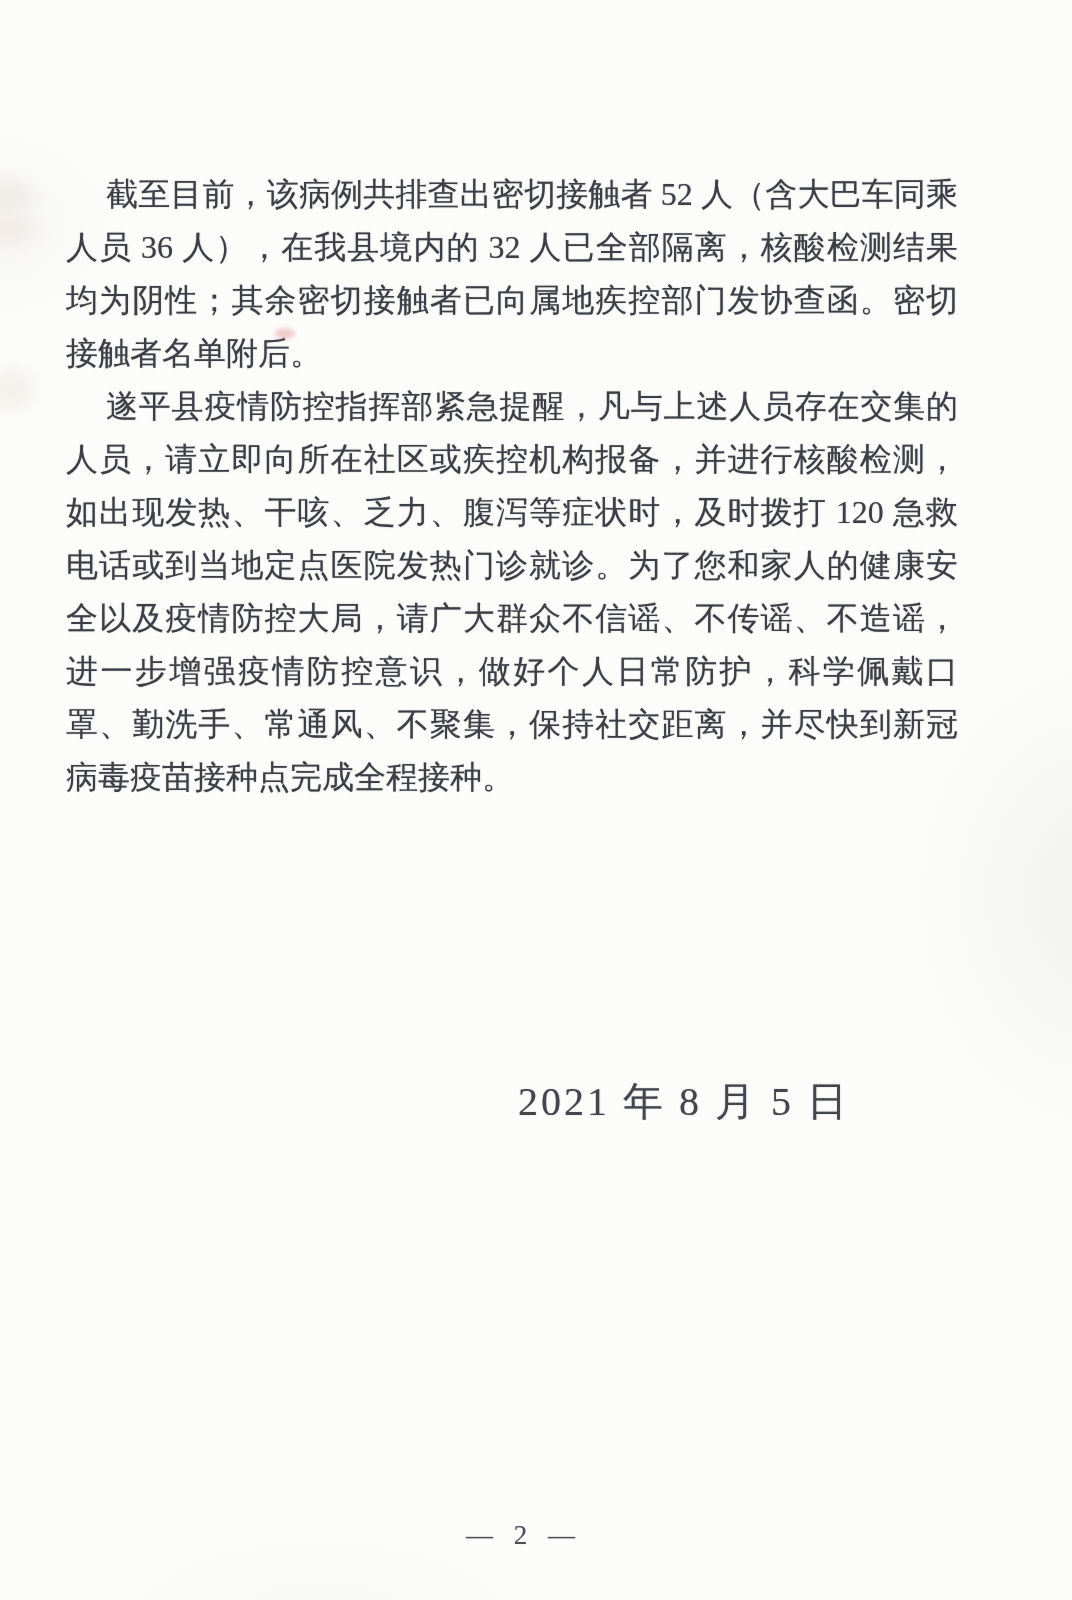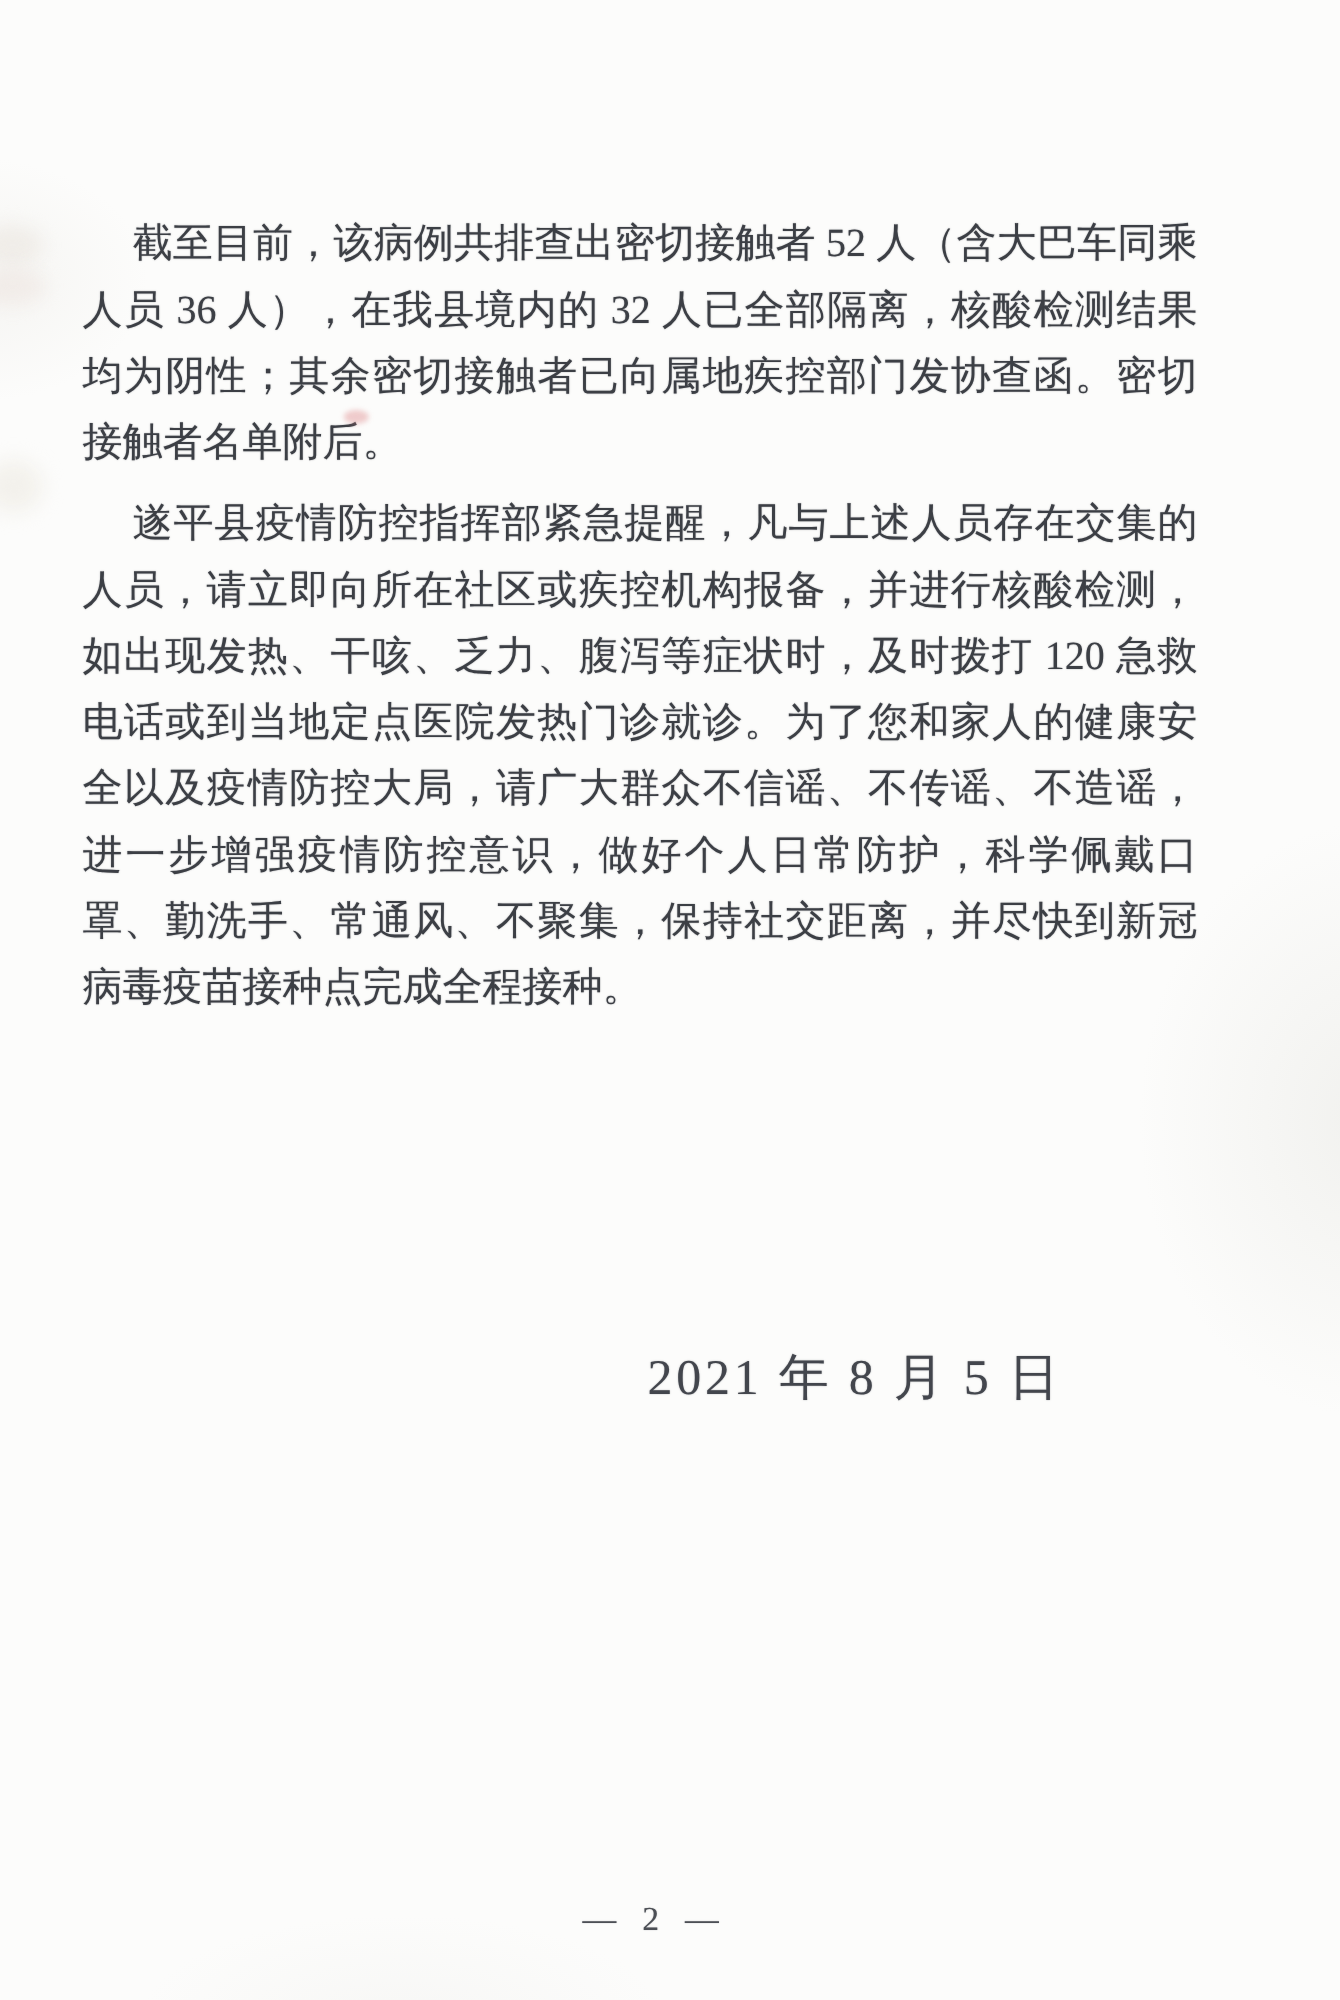--- a/index.html
+++ b/index.html
@@ -29,21 +29,20 @@
     color: #3c3f45;
     text-align: justify;
     text-justify: inter-ideograph;
     text-shadow: 0 0 1.2px rgba(72,74,82,0.55);
   }
   .body-text p {
     margin: 0;
     text-indent: 40px;
   }
   .body-text p + p {
-    margin-top: 12px;
   }
   .date-line {
     position: absolute;
     top: 1074px;
     right: 222px;
     font-size: 40px;
     letter-spacing: 3px;
     color: #43464d;
     text-shadow: 0 0 1.2px rgba(72,74,82,0.5);
   }

